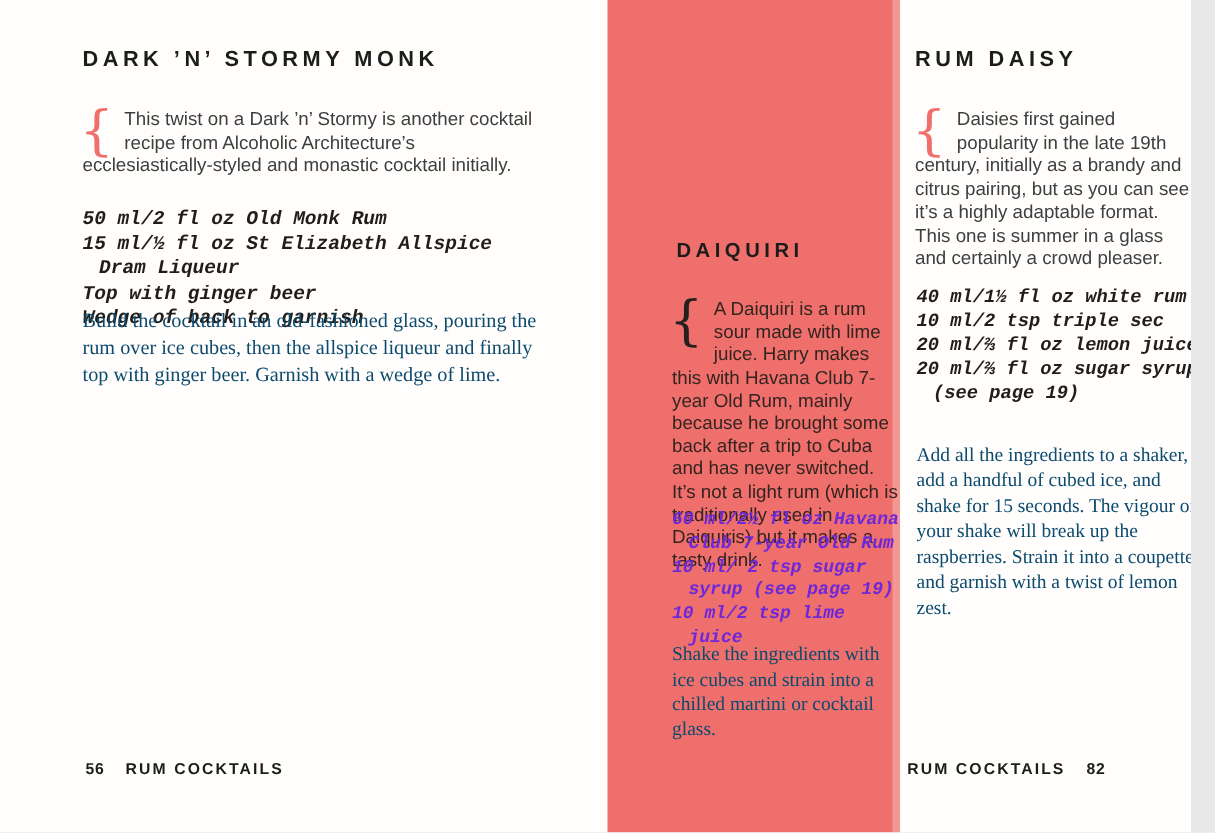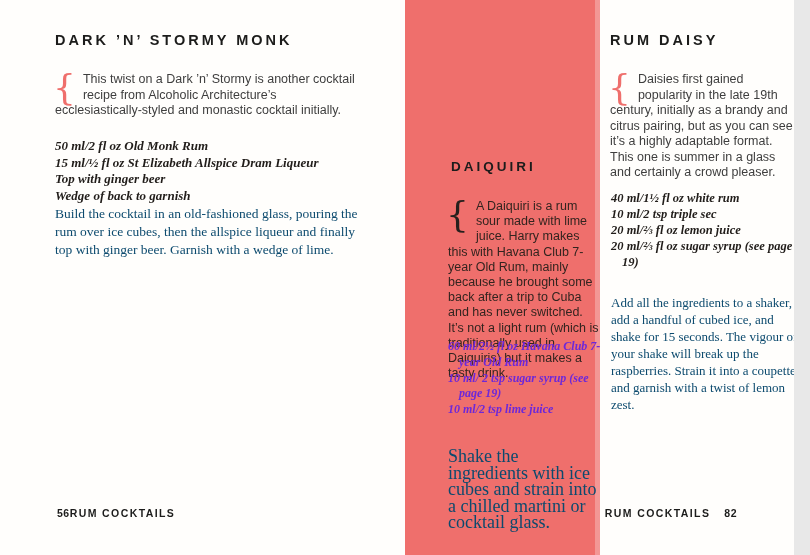--- a/index.html
+++ b/index.html
@@ -25,56 +25,56 @@
   .intro {
     font-size:12.5px; line-height:15.5px; color:#3e3e3e;
   }
   .brace {
     float:left; font-family:"DejaVu Serif", serif; font-weight:400;
     font-size:36px; line-height:30px; margin:1px 7px 0 -2px;
   }
   .brace.red { color:#ef6f6c; }
   .brace.dark { color:#26201d; }
   .ingredients {
-    font-family:Liberation Serif, serif; font-style:italic; font-weight:bold;
+    font-family:Liberation Mono, monospace; font-style:italic; font-weight:bold;
     color:#211d1a; font-size:13px; line-height:16.5px;
   }
   .ing-line { padding-left:11px; text-indent:-11px; }
   .method {
     font-family:"Liberation Serif", serif; color:#0c4a6e;
     font-size:13.5px; line-height:17.5px;
   }
   .panel-text.ingredients, .panel .method { color:#6d28d9; }
 
   
   .t-left   { left:55px;  top:32px; }
   .intro-left { left:55px; top:72px; width:300px; }
   .ing-left { left:55px;  top:138px; width:312px; }
   .method-left { left:55px; top:205px; width:308px; line-height:18px; }
 
   
   .t-center { left:451px; top:159px; font-size:13.5px; letter-spacing:3px; }
   .intro-center { left:448px; top:199px; width:153px; line-height:15.2px; color:#33241f; }
   .ing-center { left:448px; top:339px; width:153px; font-size:12px; line-height:15.8px; }
-  .method-center { left:448px; top:428px; width:152px; font-size:18px; line-height:16.5px;margin-top:20px; }
+  .method-center { left:448px; top:428px; width:152px; font-size:13px; line-height:16.5px; }
 
   
   .t-right  { left:610px; top:32px;text-align:center; }
   .intro-right { left:610px; top:72px; width:184px; }
   .ing-right { left:611px; top:190px; width:188px; font-size:12.5px; line-height:16px; }
   .method-right { left:611px; top:294px; width:188px; font-size:13px; line-height:17px; }
 
   .footer {
     position:absolute; top:507px; font-size:10.5px; font-weight:bold;
     letter-spacing:1.4px; color:#1c1c1b; white-space:nowrap;
   }
   .footer-left { left:57px; }
   .footer-right { right:57px; }
   .footer .pagenum { letter-spacing:0.5px; }
-  .footer-left .pagenum { margin-right:0; }
+  .footer-left .pagenum { margin-right:14px; }
   .footer-right .pagenum { margin-left:14px; }
 </style>
 </head>
 <body>
 
 <div class="spread">
 
   <div class="panel"></div>
 
   <h1 class="block title t-left">DARK ’N’ STORMY MONK</h1>

